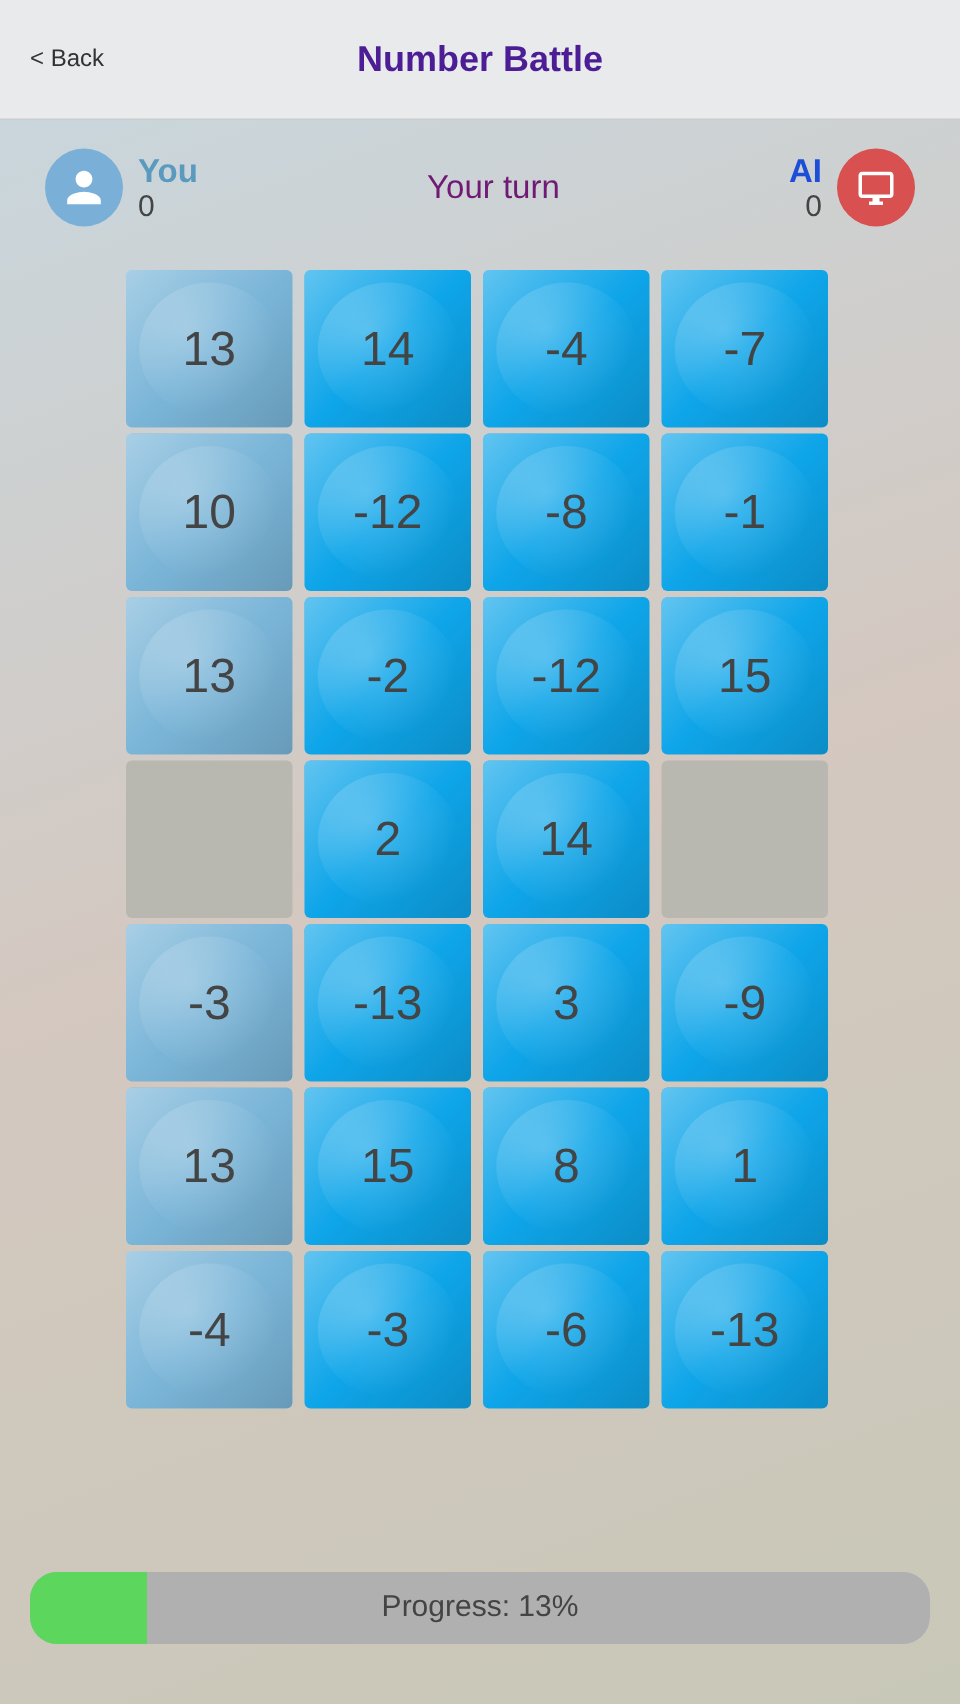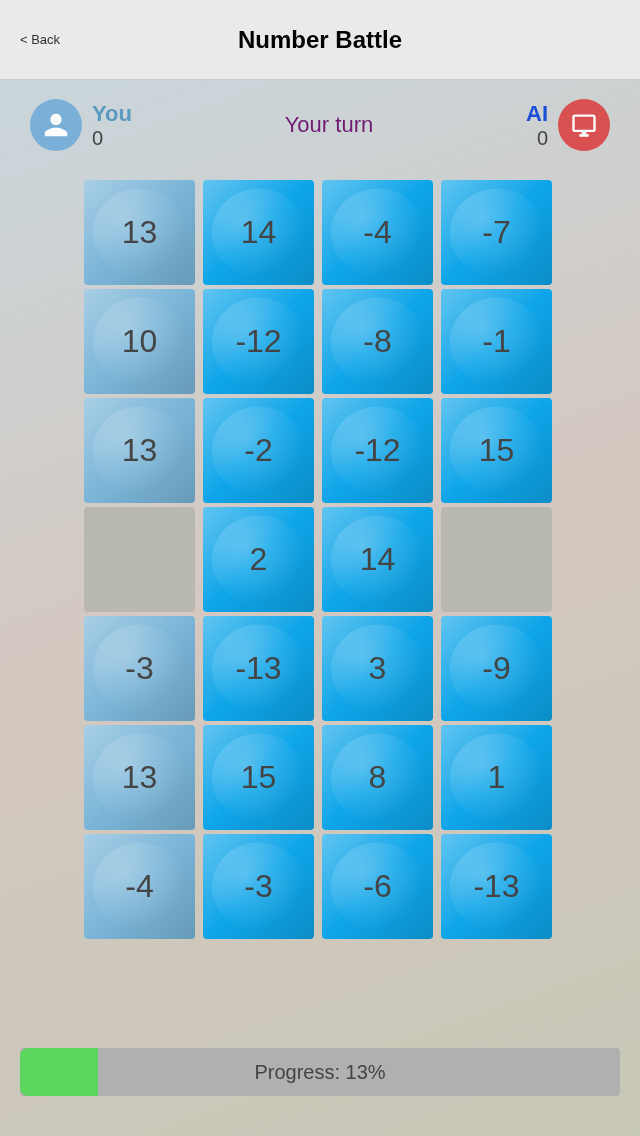--- a/index.html
+++ b/index.html
@@ -24,29 +24,29 @@
       position: relative;
       border-bottom: 1px solid #ccc;
     }
 
     #back-btn {
       position: absolute;
       left: 20px;
       display: flex;
       align-items: center;
       gap: 4px;
-      font-size: 13px;
+      font-size: 16px;
       color: #333;
       cursor: pointer;
     }
 
     #header-title {
       font-size: 24px;
       font-weight: 600;
-      color: #000000;
+      color: #4c1d95;
     }
 
     
     #score-bar {
       width: 640px;
       height: 90px;
       display: flex;
       align-items: center;
       justify-content: space-between;
       padding: 0 30px;
@@ -187,21 +187,21 @@
       position: absolute;
       bottom: 40px;
       left: 20px;
       right: 20px;
     }
 
     #progress-bar-bg {
       width: 100%;
       height: 48px;
       background: #b0b0b0;
-      border-radius: 4px;
+      border-radius: 18px;
       overflow: hidden;
       position: relative;
     }
 
     #progress-bar-fill {
       height: 100%;
       background: #5cd65c;
       border-radius: 8px 0 0 8px;
     }
 

